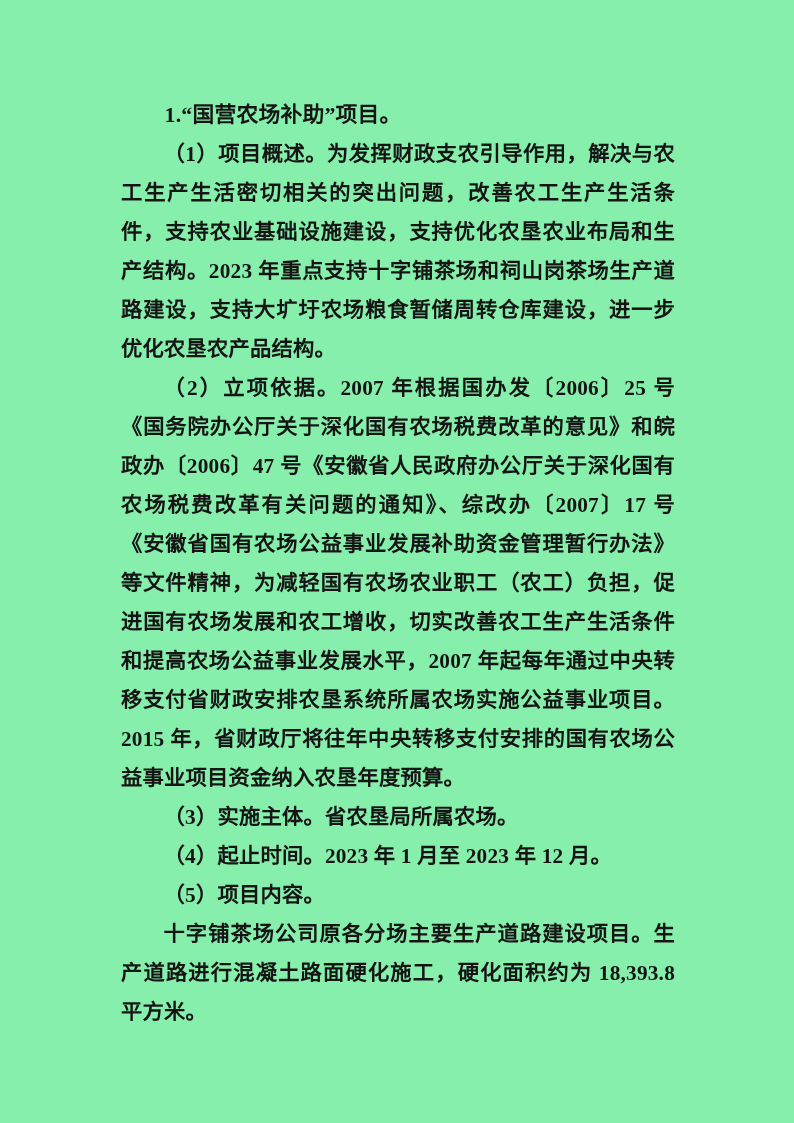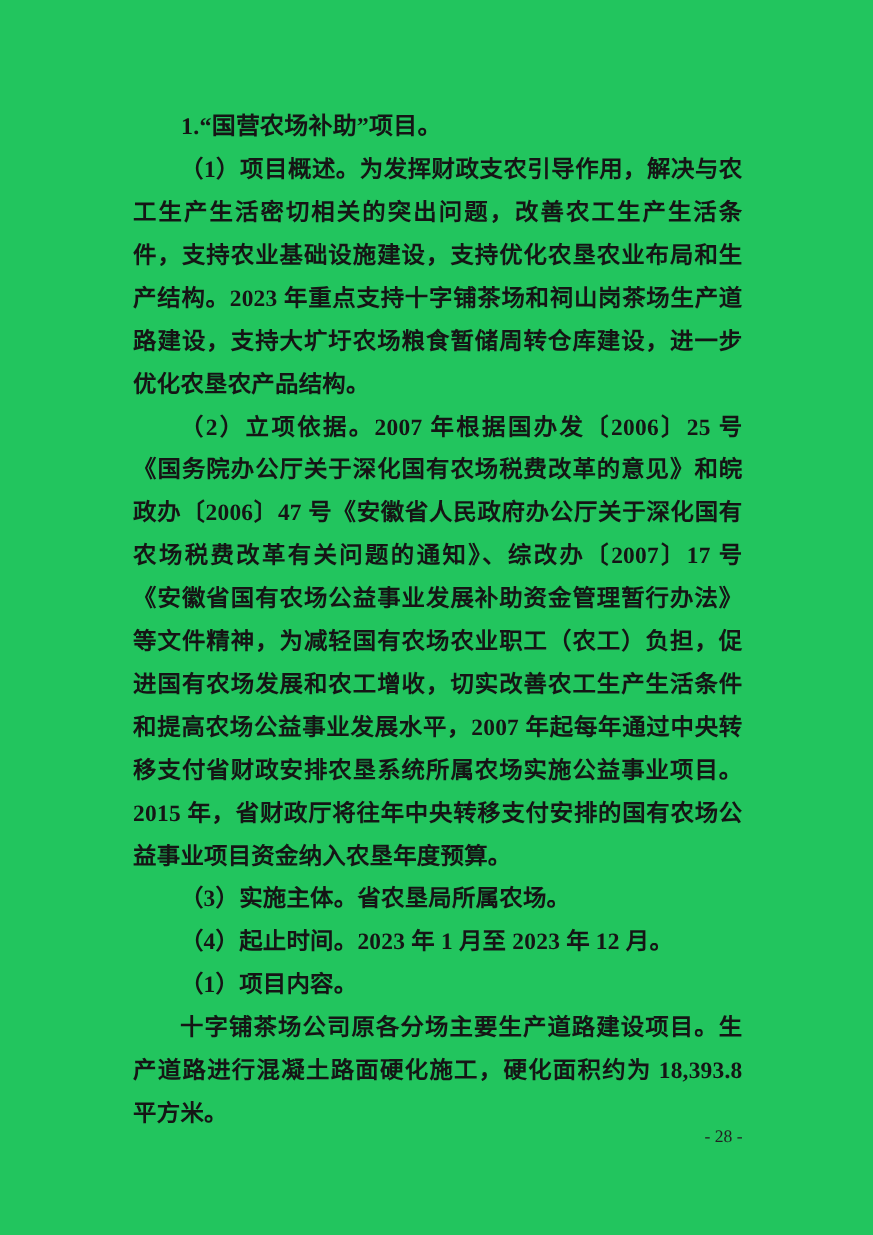--- a/index.html
+++ b/index.html
@@ -4,21 +4,21 @@
 <style>
   html, body {
     margin: 0;
     padding: 0;
     background: #ffffff;
   }
   .page {
     position: relative;
     width: 794px;
     height: 1123px;
-    background: #22c55e;
+    background: #86efac;
     overflow: hidden;
     font-family: "Liberation Serif", "DejaVu Serif", serif;
     color: #151515;
   }
   .content {
     position: absolute;
     left: 121px;
     top: 96px;
     width: 554px;
     font-size: 21.3px;
@@ -54,20 +54,17 @@
 </head>
 <body>
 
 <div class="page">
   <div class="content">
     <h1 class="heading">1.“国营农场补助”项目。</h1>
     <p class="para">（1）项目概述。为发挥财政支农引导作用，解决与农工生产生活密切相关的突出问题，改善农工生产生活条件，支持农业基础设施建设，支持优化农垦农业布局和生产结构。2023 年重点支持十字铺茶场和祠山岗茶场生产道路建设，支持大圹圩农场粮食暂储周转仓库建设，进一步优化农垦农产品结构。</p>
     <p class="para">（2）立项依据。2007 年根据国办发〔2006〕25 号《国务院办公厅关于深化国有农场税费改革的意见》和皖政办〔2006〕47 号《安徽省人民政府办公厅关于深化国有农场税费改革有关问题的通知》、综改办〔2007〕17 号《安徽省国有农场公益事业发展补助资金管理暂行办法》等文件精神，为减轻国有农场农业职工（农工）负担，促进国有农场发展和农工增收，切实改善农工生产生活条件和提高农场公益事业发展水平，2007 年起每年通过中央转移支付省财政安排农垦系统所属农场实施公益事业项目。2015 年，省财政厅将往年中央转移支付安排的国有农场公益事业项目资金纳入农垦年度预算。</p>
     <p class="para">（3）实施主体。省农垦局所属农场。</p>
     <p class="para">（4）起止时间。2023 年 1 月至 2023 年 12 月。</p>
-    <p class="para">（1）项目内容。</p>
+    <p class="para">（5）项目内容。</p>
     <p class="para">十字铺茶场公司原各分场主要生产道路建设项目。生产道路进行混凝土路面硬化施工，硬化面积约为 18,393.8 平方米。</p>
   </div>
 
-  <div class="footer">
-    <span>- 28 -</span>
-  </div>
 </div>
 
 </body></html>

